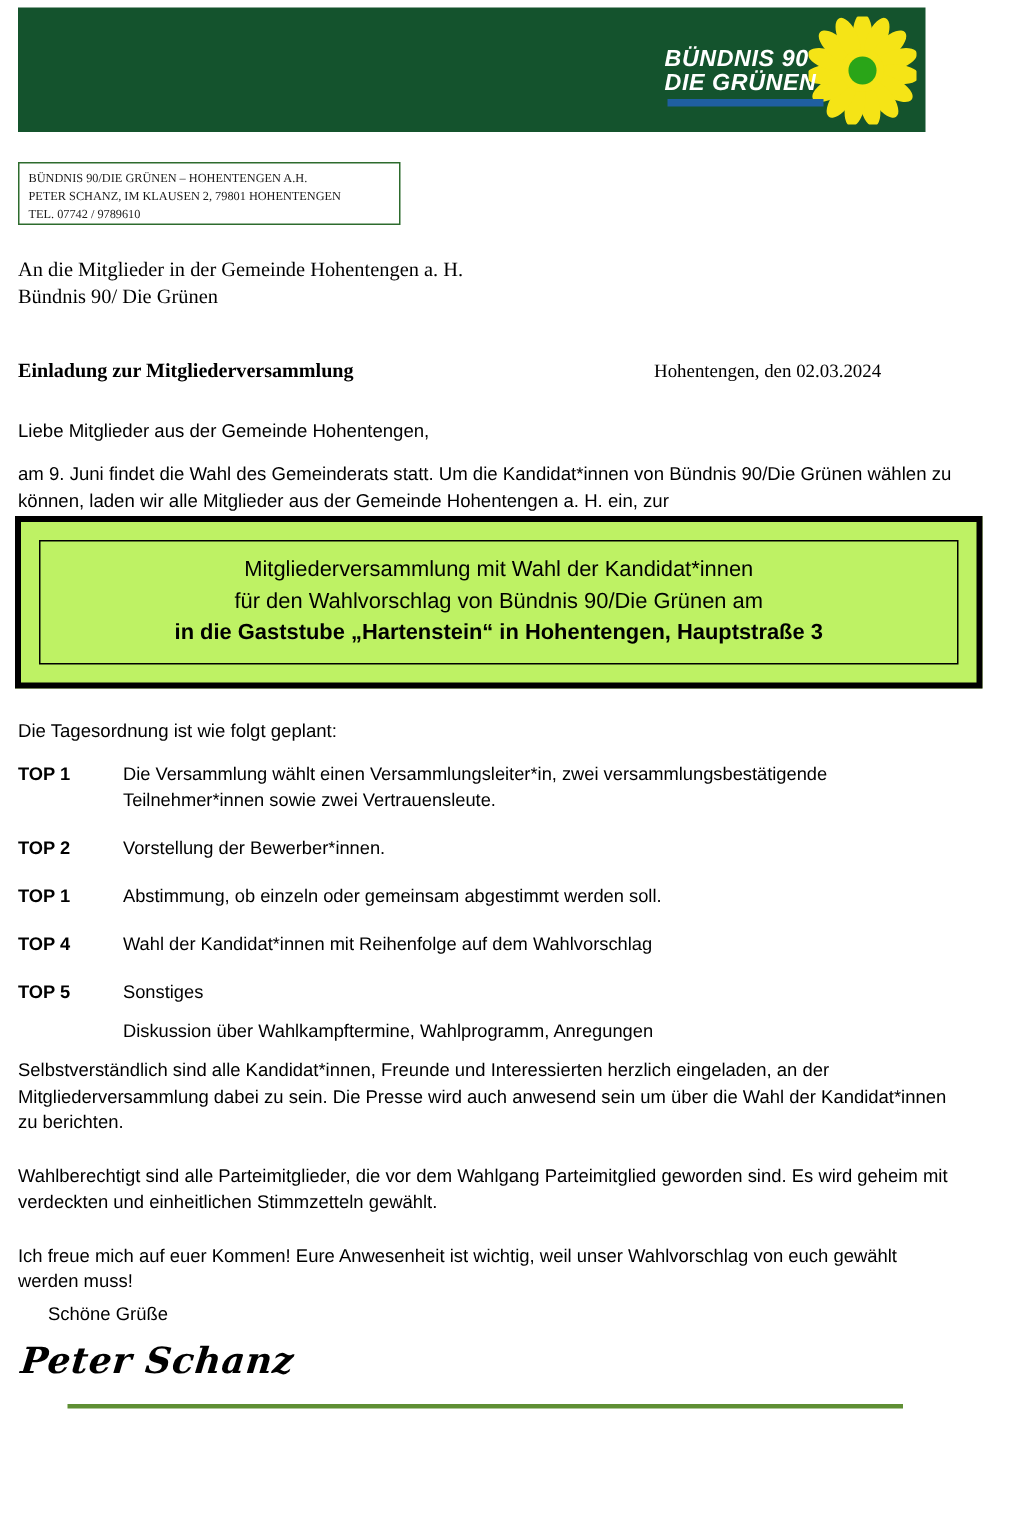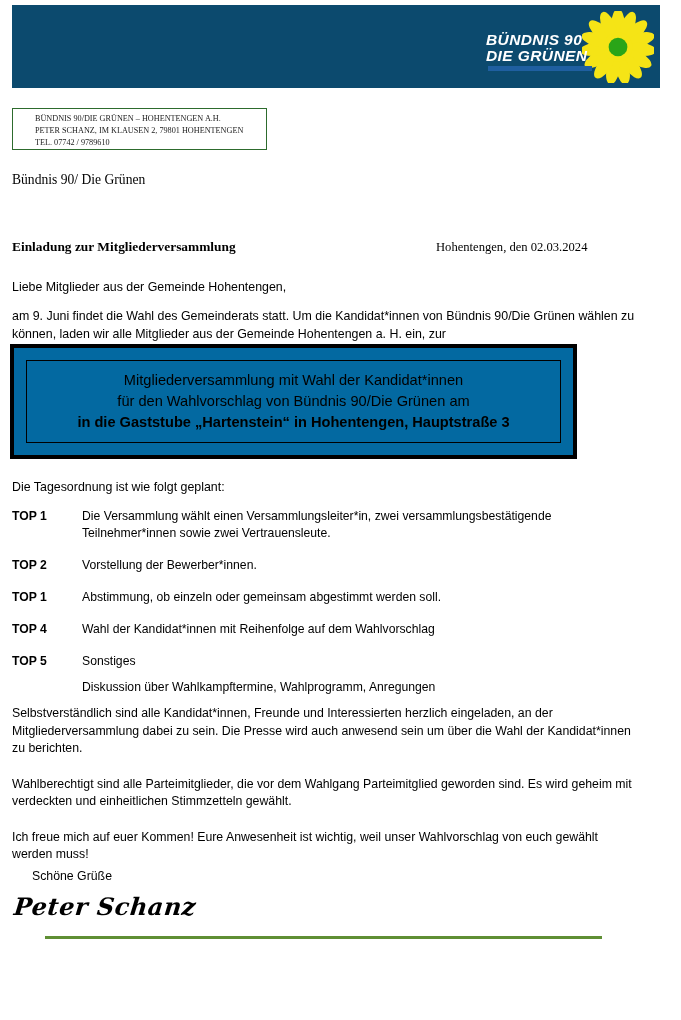--- a/index.html
+++ b/index.html
@@ -18,23 +18,22 @@
     -webkit-font-smoothing: antialiased;
   }
 
   
   .header-banner {
     position: absolute;
     left: 12px;
     top: 5px;
     width: 605px;
     height: 83px;
-    background: #0c4a6e;
+    background: #14532d;
     overflow: hidden;
-    padding-left: 43px;
   }
   .logo-block {
     position: absolute;
     right: 4px;
     top: 6px;
     width: 170px;
     height: 74px;
   }
   .logo-sunflower {
     position: absolute;
@@ -70,21 +69,21 @@
 
   
   .sender-box {
     position: absolute;
     left: 12px;
     top: 108px;
     width: 255px;
     height: 42px;
     border: 1px solid #2d6b2d;
     box-sizing: border-box;
-    padding: 4px 6px 0 22px;
+    padding: 4px 6px 0 6px;
   }
   .sender-line {
     font-family: "Liberation Serif", serif;
     font-size: 8.2px;
     line-height: 12.2px;
     color: #1a1a1a;
     white-space: nowrap;
   }
 
   
@@ -142,25 +141,25 @@
   .intro-para {
     font-size: 12.4px;
     line-height: 17.5px;
   }
 
   
   .highlight-box {
     position: absolute;
     left: 10px;
     top: 344px;
-    width: 567px;
+    width: 645px;
     height: 115px;
     box-sizing: border-box;
     border: 4px solid #000000;
-    background: #0369a1;
+    background: #bef264;
     padding: 12px;
   }
   .highlight-inner {
     width: 100%;
     height: 100%;
     box-sizing: border-box;
     border: 1px solid #000000;
     display: flex;
     flex-direction: column;
     align-items: center;
@@ -332,20 +331,21 @@
   </div>
 </div>
 
 <div class="sender-box">
   <div class="sender-line">BÜNDNIS 90/DIE GRÜNEN – HOHENTENGEN A.H.</div>
   <div class="sender-line">PETER SCHANZ, IM KLAUSEN 2, 79801 HOHENTENGEN</div>
   <div class="sender-line">TEL. 07742 / 9789610</div>
 </div>
 
 <div class="recipient">
+  <div class="recipient-line">An die Mitglieder in der Gemeinde Hohentengen a. H.</div>
   <div class="recipient-line">Bündnis 90/ Die Grünen</div>
 </div>
 
 <div class="subject-row">
   <div class="subject">Einladung zur Mitgliederversammlung</div>
   <div class="date">Hohentengen, den 02.03.2024</div>
 </div>
 
 <div class="intro">
   <div class="salutation">Liebe Mitglieder aus der Gemeinde Hohentengen,</div>

